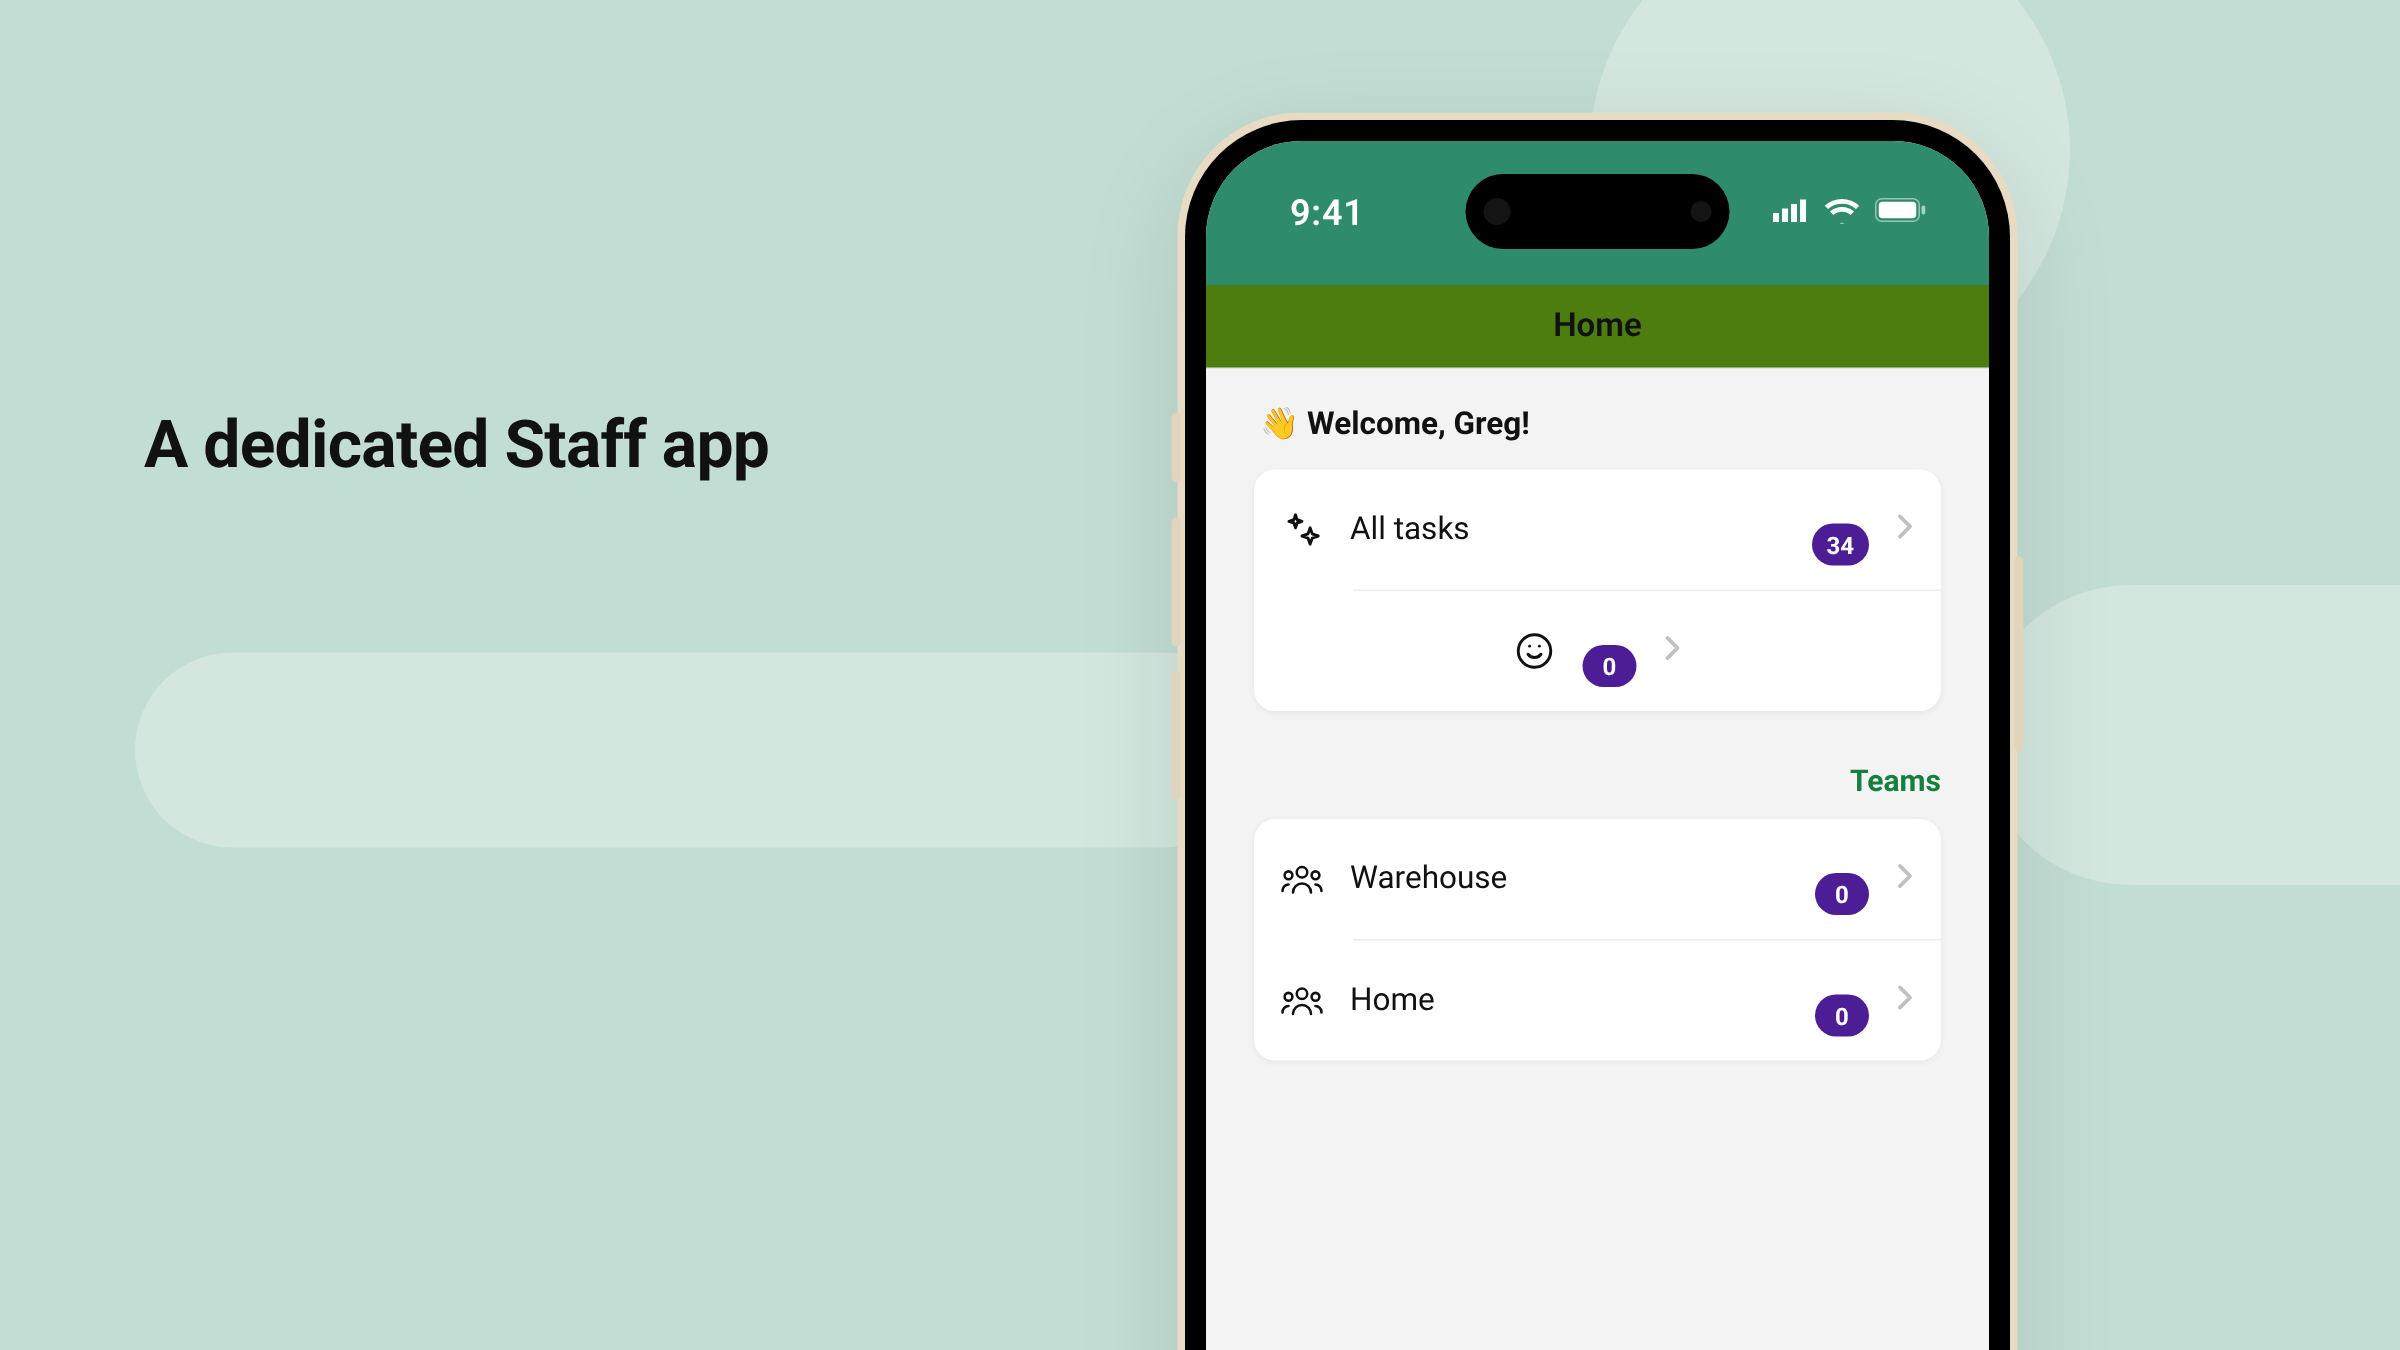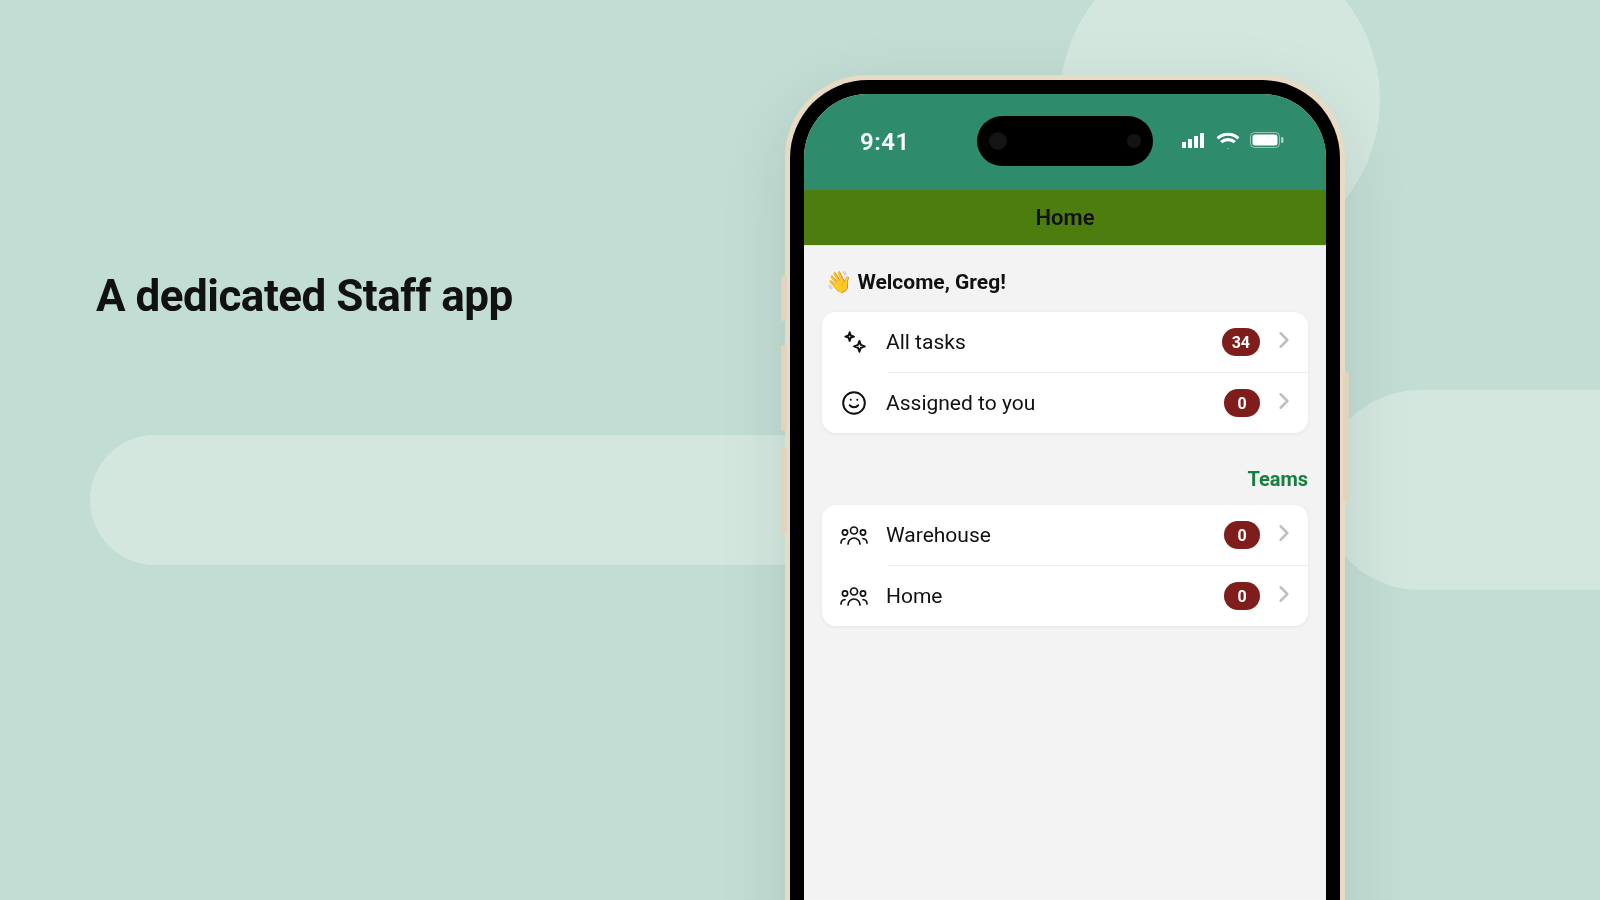--- a/index.html
+++ b/index.html
@@ -144,21 +144,21 @@
     display: flex;
     align-items: center;
     justify-content: center;
     font-size: 22px;
     font-weight: 600;
     border-bottom: 1px solid #e3e3e3;
     color: #111;
   }
 
   .content {
-    padding: 24px 18px;
+    padding: 24px 32px;
   }
   .welcome {
     font-size: 21px;
     font-weight: 700;
     color: #111;
     margin-bottom: 18px;
     margin-left: 4px;
   }
 
   .card {
@@ -189,31 +189,32 @@
     justify-content:center;
     color:#111;
     flex-shrink:0;
   }
   .row-label {
     font-size: 21px;
     color: #111;
     flex: 1;
   }
   .badge {
-    background: #7f1d1d;
+    background: #4c1d95;
     color: #fff;
     font-size: 16px;
     font-weight: 700;
     min-width: 36px;
     height: 28px;
     border-radius: 14px;
     display: flex;
     align-items: center;
     justify-content: center;
     padding: 0 10px;
+    margin-top: 20px;
   }
   .chevron {
     color: #c0c0c0;
     flex-shrink: 0;
   }
 
   .section-title {
     font-size: 20px;
     font-weight: 700;
     color: #15803d;
@@ -300,21 +301,20 @@
           <div class="divider"></div>
           <div class="row">
             <span class="row-icon">
               <svg width="26" height="26" viewBox="0 0 24 24" fill="none" stroke="#111" stroke-width="1.8" stroke-linecap="round" stroke-linejoin="round">
                   <circle cx="12" cy="12" r="10"></circle>
                   <path d="M8 14s1.5 2 4 2 4-2 4-2"></path>
                   <line x1="9" y1="9" x2="9.01" y2="9"></line>
                   <line x1="15" y1="9" x2="15.01" y2="9"></line>
                 </svg>
             </span>
-            <span class="row-label">Assigned to you</span>
             <span class="badge">0</span>
             <span class="chevron">
               <svg width="12" height="18" viewBox="0 0 10 16" fill="none" stroke="currentColor" stroke-width="2.2" stroke-linecap="round" stroke-linejoin="round">
                   <path d="M2 2 L8 8 L2 14"></path>
                 </svg>
             </span>
           </div>
         </div>
 
         <div class="section-title">Teams</div>

